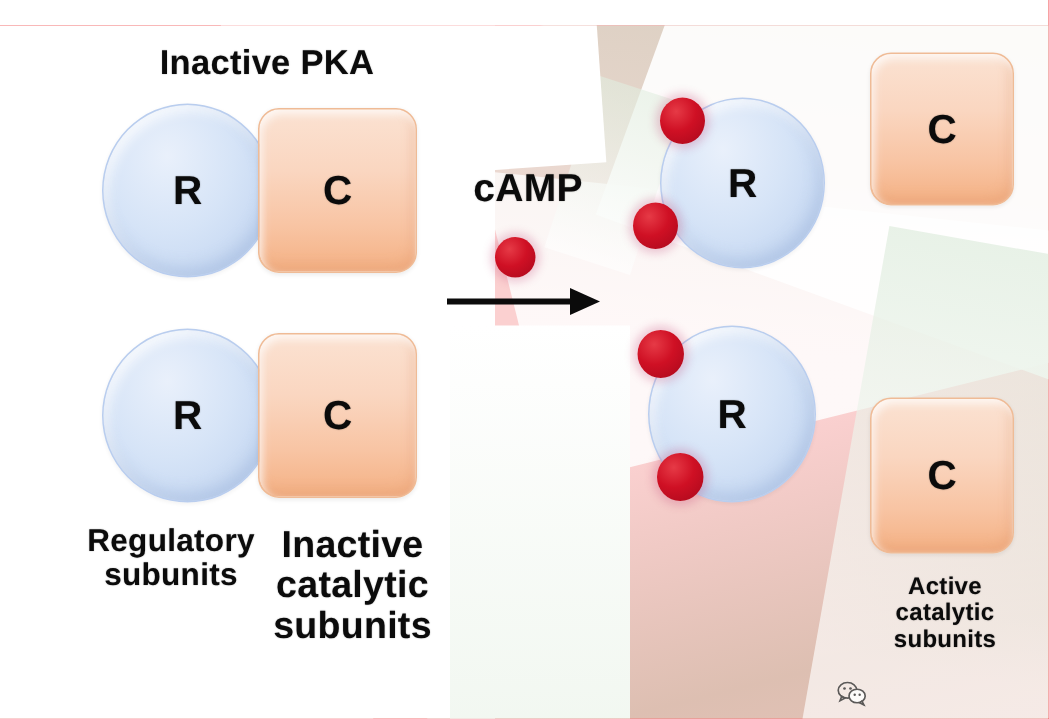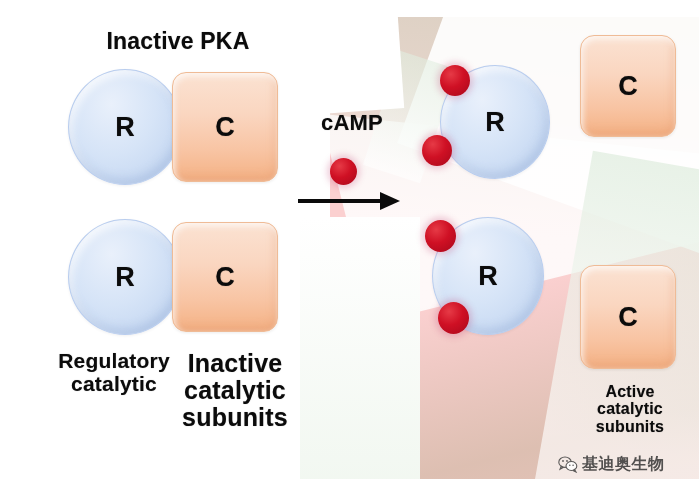--- a/index.html
+++ b/index.html
@@ -89,21 +89,21 @@
   #label-regulatory{
     left:30px;top:333px;width:168px;
     font-size:21px;
   }
   #label-inactive-catalytic{
     left:170px;top:333px;width:130px;
     font-size:25px;
   }
   #label-camp{
     left:300px;top:94px;width:104px;
-    font-size:22px;
+    font-size:26px;
   }
   #label-active-catalytic{
     left:565px;top:366px;width:130px;
     font-size:16px;
   }
 
   
   .r-circle{
     position:absolute;
     border-radius:50%;
@@ -206,21 +206,21 @@
 
   <div class="r-circle" id="r-subunit-bottom-left">
     <span class="glyph">R</span>
   </div>
 
   <div class="c-box" id="c-subunit-bottom-left">
     <span class="glyph">C</span>
   </div>
 
   <div class="lbl" id="label-regulatory">Regulatory
-catalytic</div>
+subunits</div>
 
   <div class="lbl" id="label-inactive-catalytic">Inactive
 catalytic
 subunits</div>
 
   <div class="lbl" id="label-camp">cAMP</div>
 
   <div class="camp-dot" id="camp-free-dot"></div>
 
   <svg id="activation-arrow" viewBox="0 0 104 24">
@@ -256,16 +256,15 @@
     <svg width="20" height="17" viewBox="0 0 20 17">
       <ellipse cx="7" cy="6.2" rx="6.2" ry="5.2" fill="none" stroke="#3a3a3a" stroke-width="1.1"></ellipse>
       <path d="M3.2 10.2 L2 13.2 L5.2 11.5 Z" fill="none" stroke="#3a3a3a" stroke-width="1.1"></path>
       <circle cx="5" cy="5" r="0.9" fill="#3a3a3a"></circle>
       <circle cx="9" cy="5" r="0.9" fill="#3a3a3a"></circle>
       <ellipse cx="13.4" cy="10" rx="5.4" ry="4.5" fill="#ffffff" stroke="#3a3a3a" stroke-width="1.1"></ellipse>
       <path d="M16.6 13.4 L18 16 L15.2 14.6 Z" fill="#ffffff" stroke="#3a3a3a" stroke-width="1.1"></path>
       <circle cx="11.8" cy="9.2" r="0.8" fill="#3a3a3a"></circle>
       <circle cx="15.1" cy="9.2" r="0.8" fill="#3a3a3a"></circle>
     </svg>
-    <span class="wm-text">基迪奥生物</span>
   </div>
 
 </div>
 
 </body></html>

